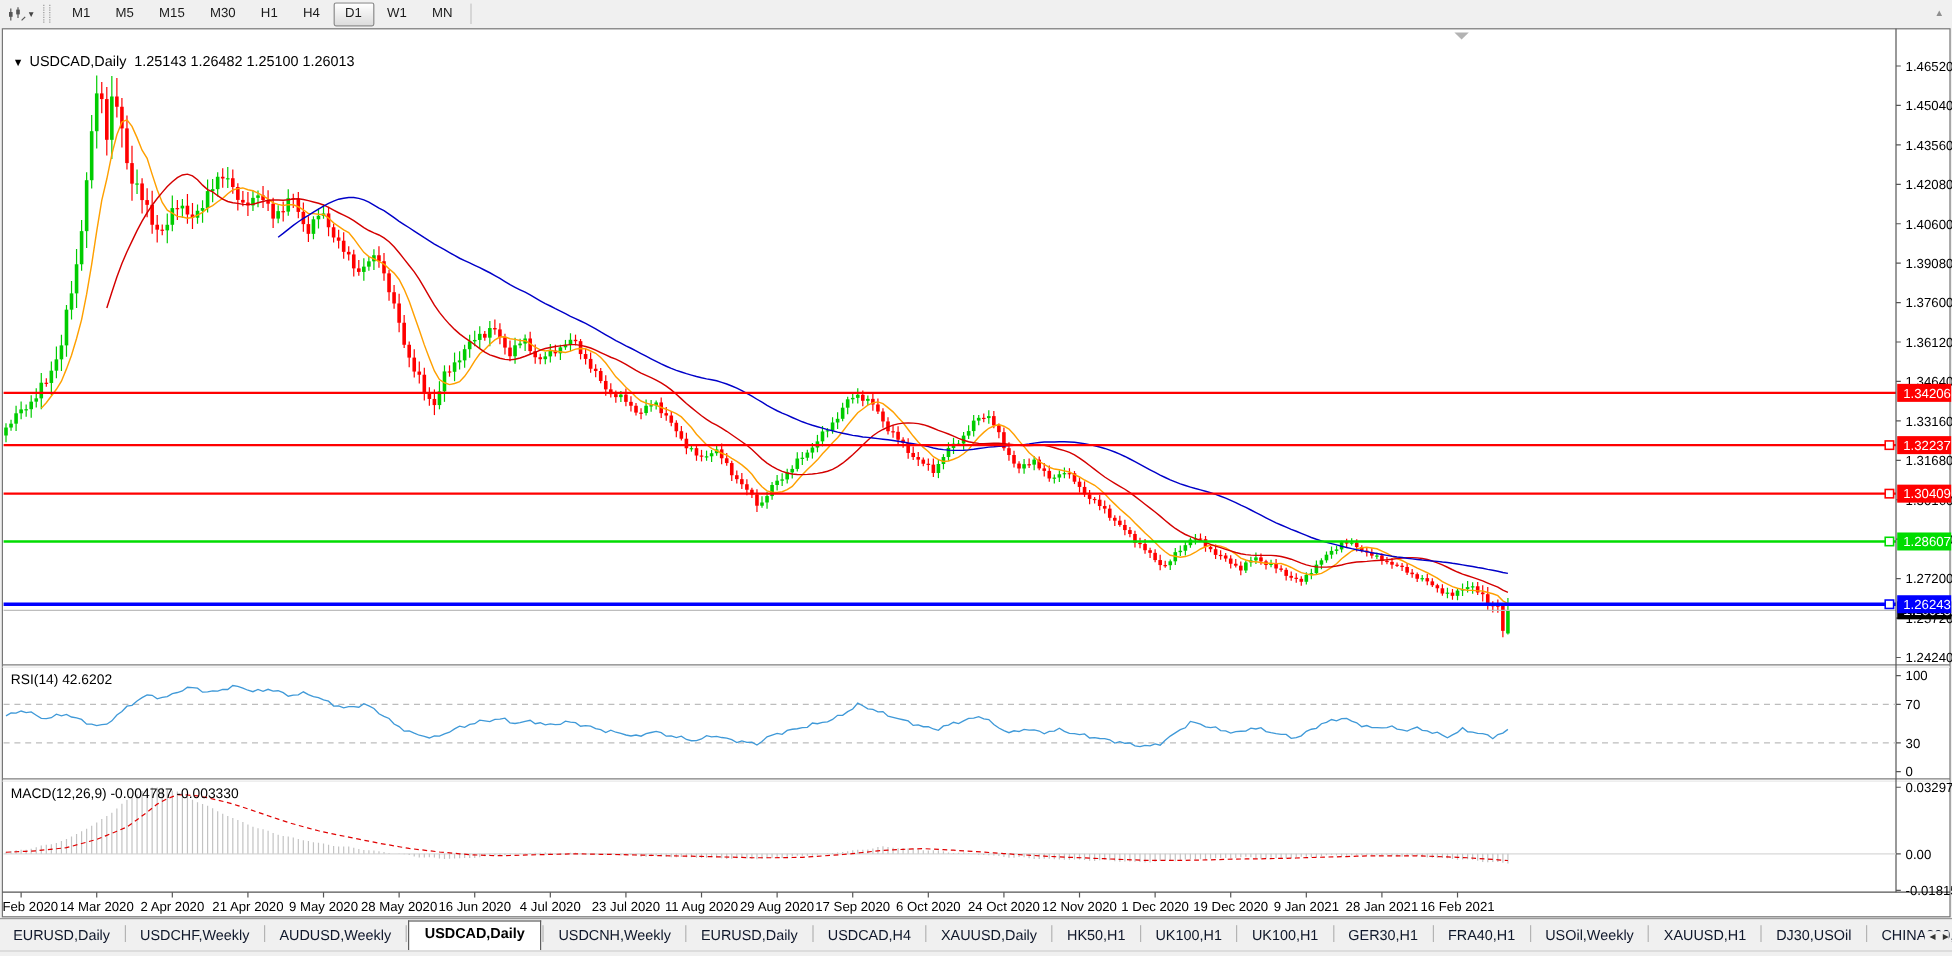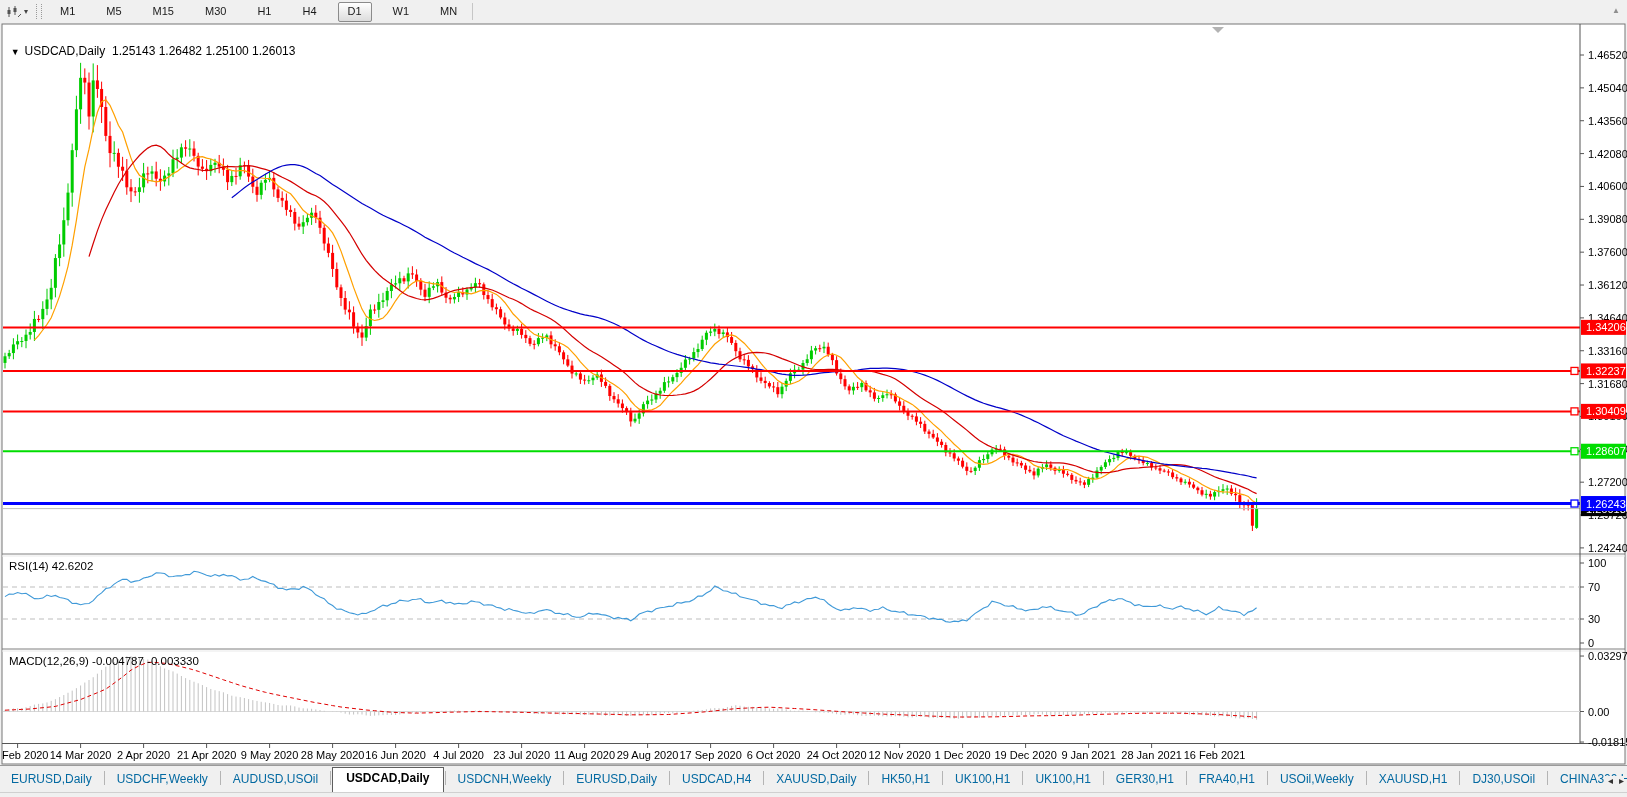--- a/index.html
+++ b/index.html
@@ -9,21 +9,21 @@
   .caret{font-size:8px;color:#444;margin:0 2px 0 0}
   .grip{width:4px;height:15px;border-left:1px dotted #9a9a9a;border-right:1px dotted #9a9a9a;margin:0 8px 0 6px}
   .tfbtn{padding:3px 9px 4px 9px;font-size:11px;color:#1a1a1a;border:1px solid transparent;border-radius:2px;line-height:11px}
   .tfbtn.active{background:linear-gradient(#ffffff,#dcdcdc);border:1px solid #8b8b8b}
   .vsep{width:1px;height:17px;background:#c6c6c6;margin:0 5px}
   .tb-collapse{position:absolute;right:7px;top:6px;font-size:8px;color:#8f8f8f}
   .title{position:absolute;left:4px;top:30px;font-size:12px;color:#000;z-index:4;white-space:pre}
   .title .menu-caret{font-size:9px;color:#000;margin-right:5px}
   .chartsvg{position:absolute;left:0;top:0;z-index:1}
   .tabsbar{position:absolute;left:0;top:765px;width:1627px;height:26px;background:#f0f0f0;border-top:1px solid #9a9a9a;display:flex;align-items:flex-end;z-index:5;overflow:hidden}
-  .tab{font-size:12px;color:#0369a1;padding:4px 11px 6px 11px;white-space:nowrap;line-height:13px}
+  .tab{font-size:12px;color:#0f172a;padding:4px 11px 6px 11px;white-space:nowrap;line-height:13px}
   .tab.active{background:#ffffff;border:1px solid #5e5e5e;border-bottom:none;font-weight:bold;color:#000;padding:4px 13px 7px 13px;margin-top:-2px}
   .tabdiv{width:1px;height:14px;background:#b4b4b4;margin:0 1px 7px 1px;flex:none}
   .tab-scroll{position:absolute;right:3px;bottom:6px;display:flex;gap:6px;background:#f0f0f0;padding-left:4px}
   .tab-scroll span{font-size:10px;color:#333;line-height:10px}
   .bottomstrip{position:absolute;left:0;top:792px;width:1627px;height:5px;background:#f0f0f0;border-top:1px solid #d0d0d0;z-index:5}
 </style>
 </head>
 <body>
 
 <div class="toolbar">
@@ -31,21 +31,21 @@
     <svg width="16" height="14" viewBox="0 0 16 14">
       <line x1="3" y1="2" x2="3" y2="12" stroke="#555" stroke-width="1"></line>
       <rect x="1.5" y="5" width="3" height="4" fill="#555"></rect>
       <line x1="9" y1="1" x2="9" y2="10" stroke="#555" stroke-width="1"></line>
       <rect x="7.5" y="3" width="3" height="4" fill="#555"></rect>
       <line x1="12" y1="12" x2="15" y2="9" stroke="#555" stroke-width="1"></line>
     </svg>
   </span>
   <span class="caret">▾</span>
   <span class="grip"></span>
-  <span id="tf-buttons" style="display:flex;align-items:center;gap:11px">
+  <span id="tf-buttons" style="display:flex;align-items:center;gap:1px">
       <span class="tfbtn">M1</span>
       <span class="tfbtn">M5</span>
       <span class="tfbtn">M15</span>
       <span class="tfbtn">M30</span>
       <span class="tfbtn">H1</span>
       <span class="tfbtn">H4</span>
       <span class="tfbtn active">D1</span>
       <span class="tfbtn">W1</span>
       <span class="tfbtn">MN</span>
     </span>
@@ -1103,21 +1103,21 @@
     <text x="1586" y="507.52724000000023" font-size="11" fill="#fff" font-family="Liberation Sans, sans-serif">1.26243</text>
     <polygon points="1212,27 1224,27 1218,33" fill="#b3b3b3"></polygon>
   </svg>
 
 <div class="tabsbar">
   <span id="tabs-mount" style="display:flex;align-items:flex-end">
       <span class="tab">EURUSD,Daily</span>
       <span class="tabdiv"></span>
       <span class="tab">USDCHF,Weekly</span>
       <span class="tabdiv"></span>
-      <span class="tab">AUDUSD,USOil</span>
+      <span class="tab">AUDUSD,Weekly</span>
       <span class="tabdiv"></span>
       <span class="tab active">USDCAD,Daily</span>
       <span class="tabdiv"></span>
       <span class="tab">USDCNH,Weekly</span>
       <span class="tabdiv"></span>
       <span class="tab">EURUSD,Daily</span>
       <span class="tabdiv"></span>
       <span class="tab">USDCAD,H4</span>
       <span class="tabdiv"></span>
       <span class="tab">XAUUSD,Daily</span>

